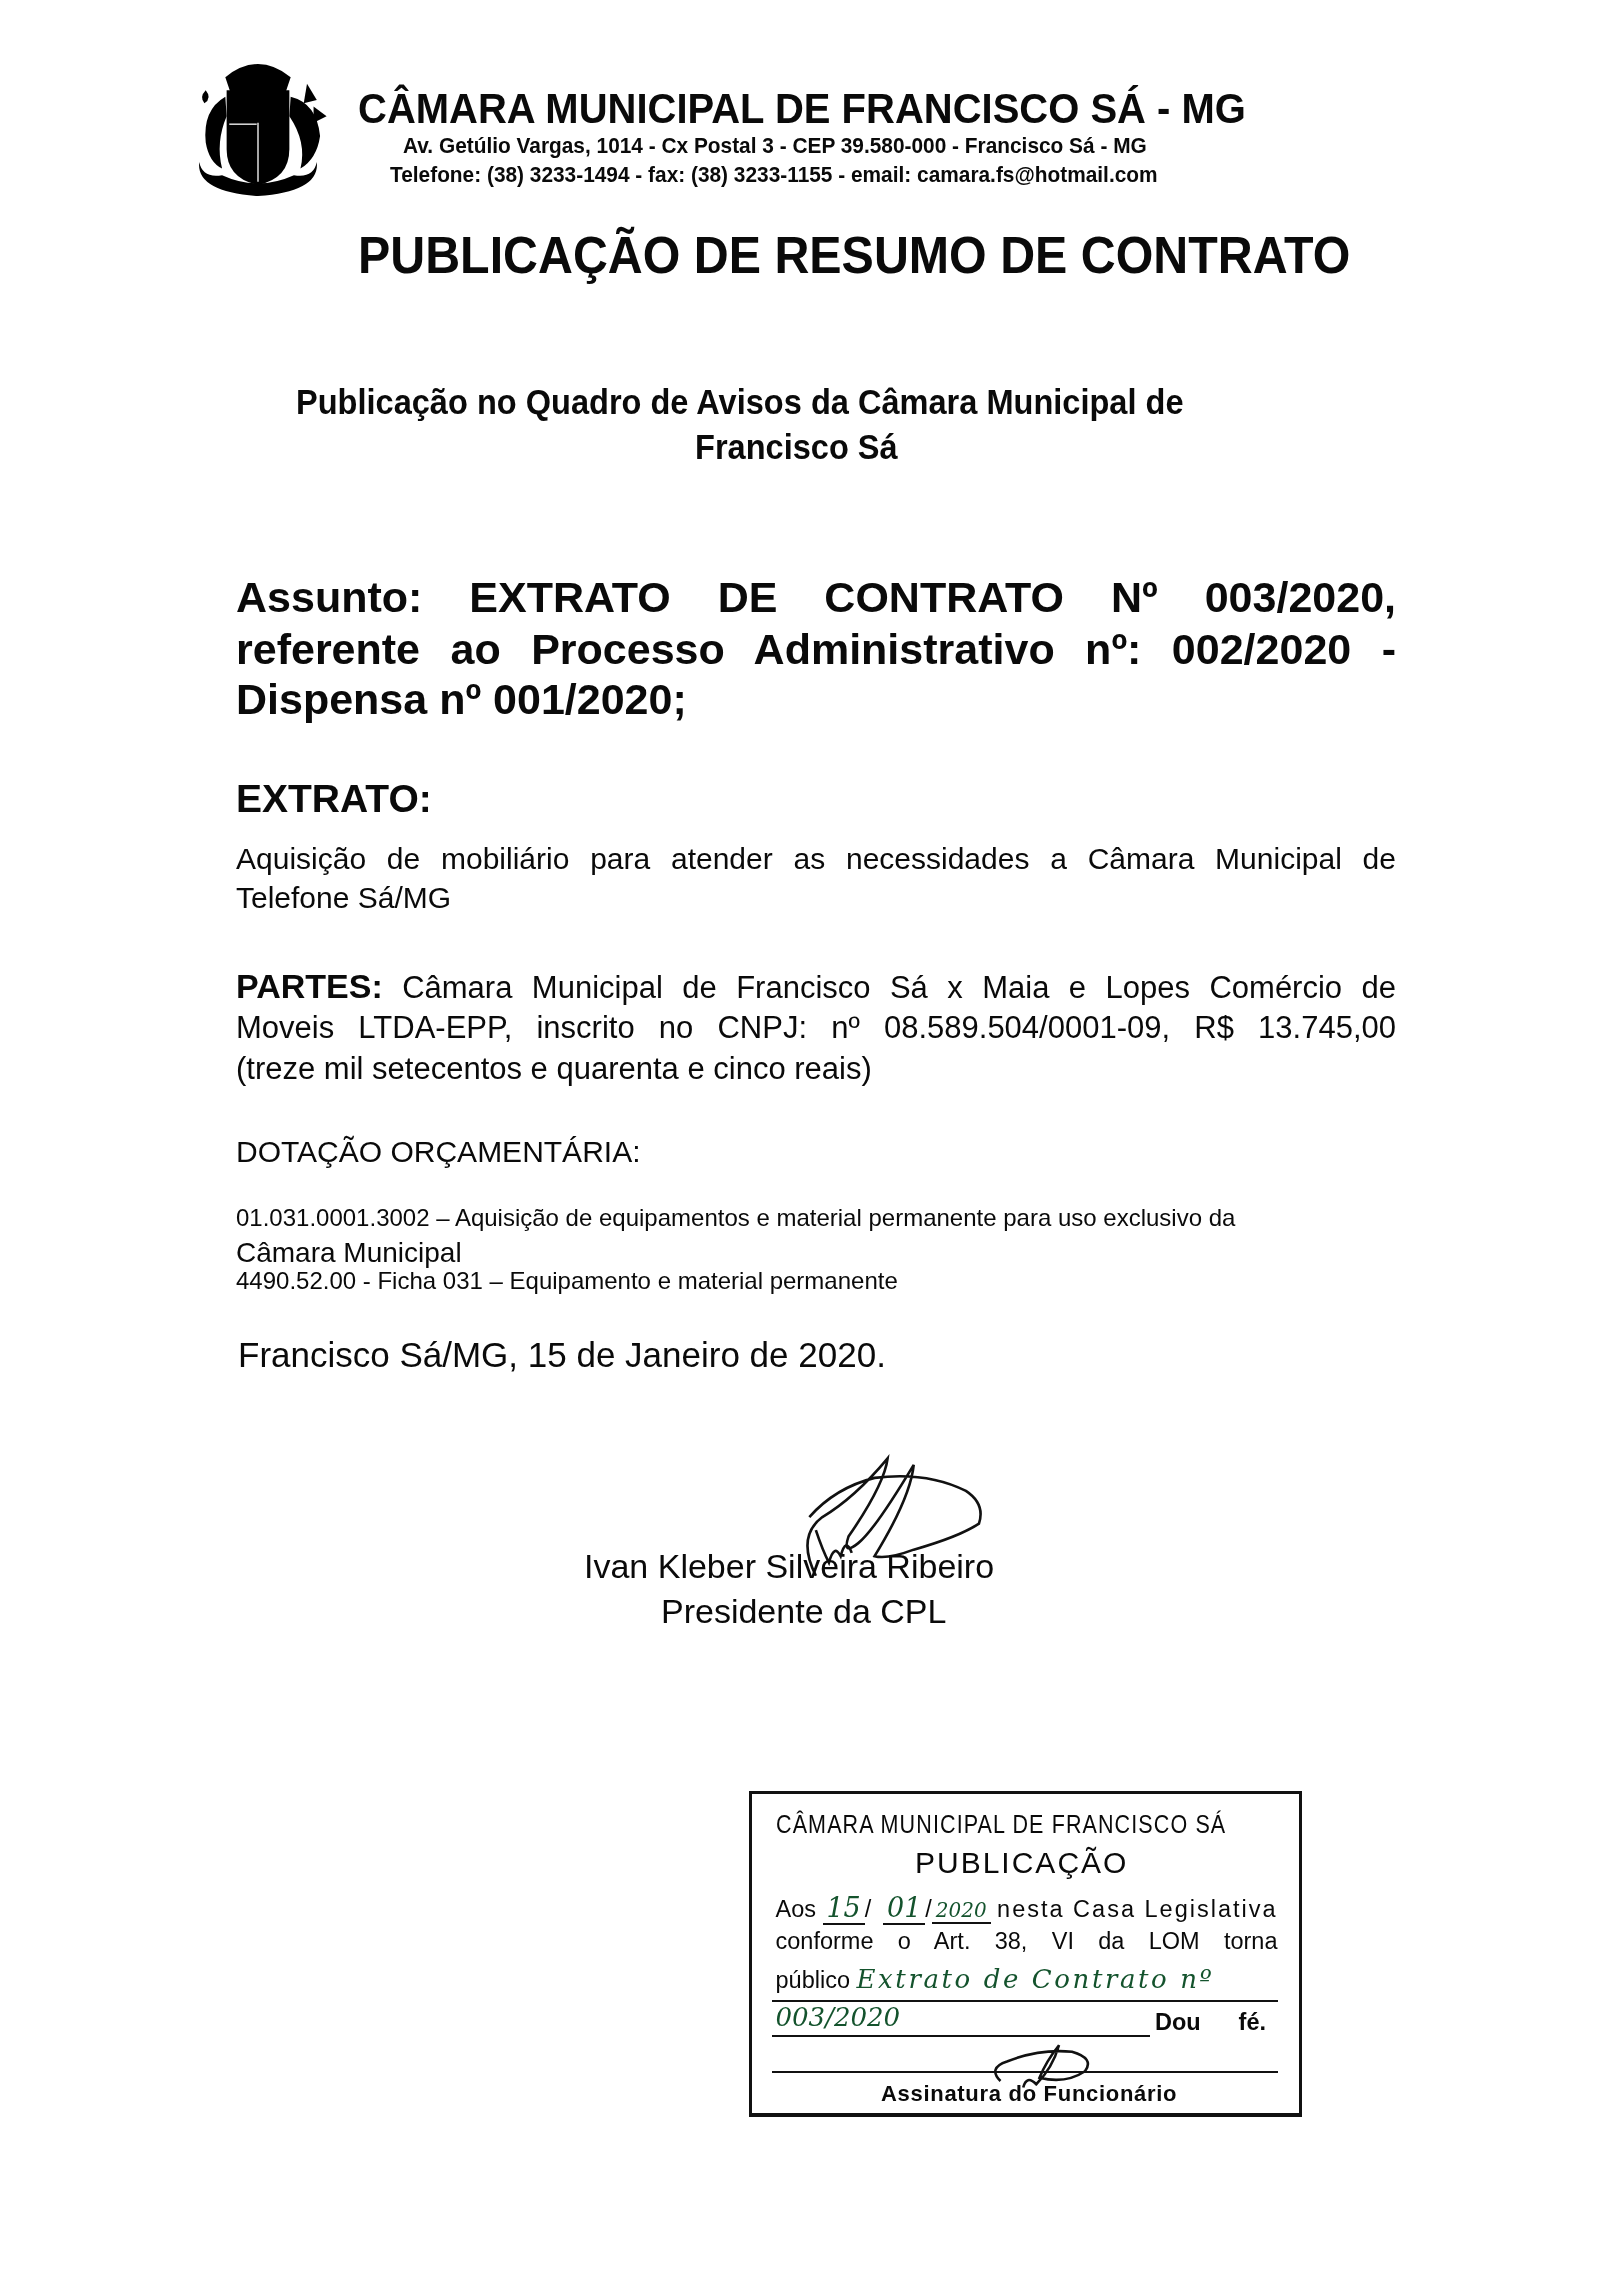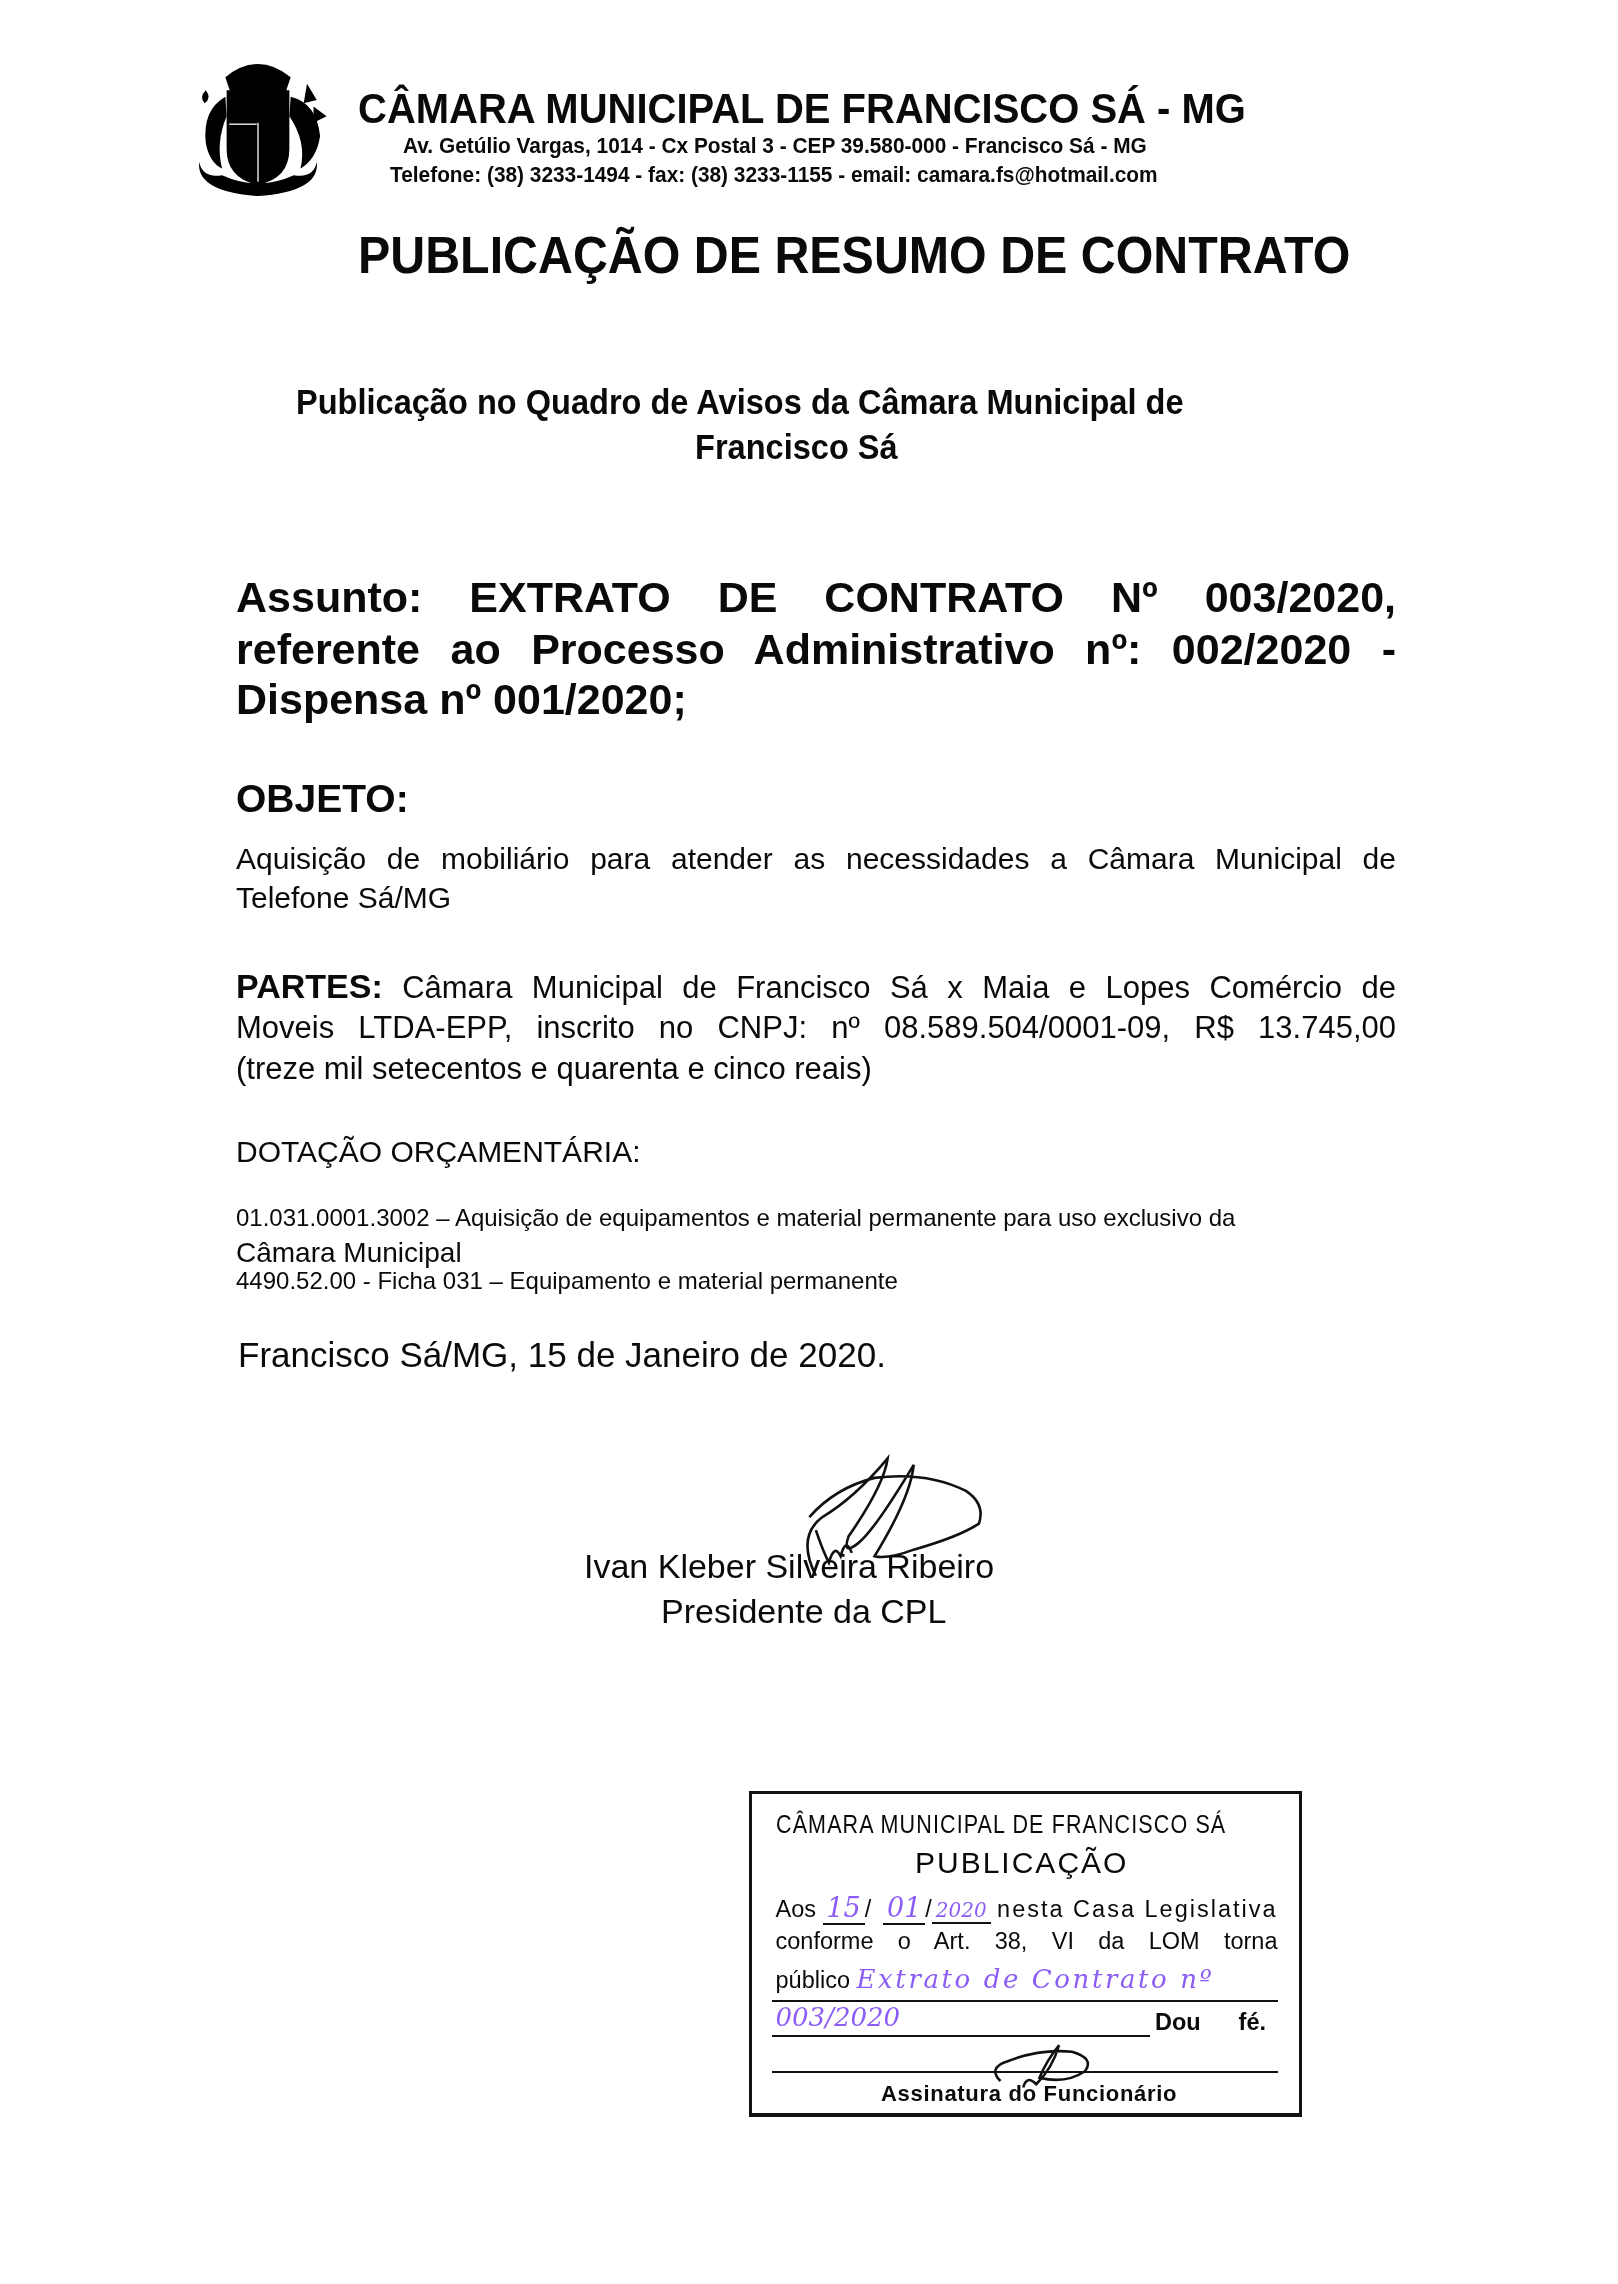--- a/index.html
+++ b/index.html
@@ -51,21 +51,21 @@
   .st { position:absolute; white-space:nowrap; font-family:"Liberation Sans", sans-serif; }
   #st-l1 { left:23.5px; top:15.7px; font-size:25px; letter-spacing:1.3px; transform:scaleX(0.86); transform-origin:left top; }
   #st-l2 { left:163px; top:52px; font-size:30px; letter-spacing:2px; }
   #st-l3 { left:23.5px; top:98px; font-size:23.5px; width:502px; }
   #st-l4 { left:23.5px; top:134px; font-size:23.5px; width:502px; text-align:justify; text-align-last:justify; transform:none; }
   #st-l5 { left:23.5px; top:170px; font-size:23.5px; }
   #st-l6 { left:23.5px; top:208px; font-size:26px; }
   #st-doufe { left:403px; top:215px; font-size:23.5px; font-weight:bold; width:111px; text-align:justify; text-align-last:justify; }
   #st-sig-label { left:129px; top:287px; font-size:22px; font-weight:bold; letter-spacing:0.7px; }
   .st-line { position:absolute; height:2px; background:#111; }
-  .hand { font-family:"DejaVu Serif", serif; font-style:italic; color:#8b5cf6; }
+  .hand { font-family:"DejaVu Serif", serif; font-style:italic; color:#14532d; }
   #st-sign { position:absolute; left:222px; top:235px; width:131px; height:65px; }
 </style>
 </head>
 <body>
 
 <div id="logo" class="abs">
   <svg width="144" height="147" viewBox="0 0 220 225">
 
     <path d="M60 40 Q110 0 160 40 L150 70 L70 70 Z" fill="#000"></path>
 
@@ -90,21 +90,21 @@
 
 <div id="main-title" class="abs">PUBLICAÇÃO DE RESUMO DE CONTRATO</div>
 
 <div id="sub1" class="abs">Publicação no Quadro de Avisos da Câmara Municipal de</div>
 <div id="sub2" class="abs">Francisco Sá</div>
 
 <div id="assunto1" class="just">Assunto: EXTRATO DE CONTRATO Nº 003/2020,</div>
 <div id="assunto2" class="just">referente ao Processo Administrativo nº: 002/2020 -</div>
 <div id="assunto3" class="just last">Dispensa nº 001/2020;</div>
 
-<div id="objeto-label" class="abs">OBJETO:</div>
+<div id="objeto-label" class="abs">EXTRATO:</div>
 <div id="objeto1" class="just">Aquisição de mobiliário para atender as necessidades a Câmara Municipal de</div>
 <div id="objeto2" class="just last">Telefone Sá/MG</div>
 
 <div id="partes1" class="just"><span id="partes-label">PARTES:</span> <span>Câmara Municipal de Francisco Sá x Maia e Lopes Comércio de</span></div>
 <div id="partes2" class="just">Moveis LTDA-EPP, inscrito no CNPJ: nº 08.589.504/0001-09, R$ 13.745,00</div>
 <div id="partes3" class="just last">(treze mil setecentos e quarenta e cinco reais)</div>
 
 <div id="dotacao-label" class="abs">DOTAÇÃO ORÇAMENTÁRIA:</div>
 <div id="dot1" class="abs">01.031.0001.3002 – Aquisição de equipamentos e material permanente para uso exclusivo da</div>
 <div id="dot2" class="abs">Câmara Municipal</div>

